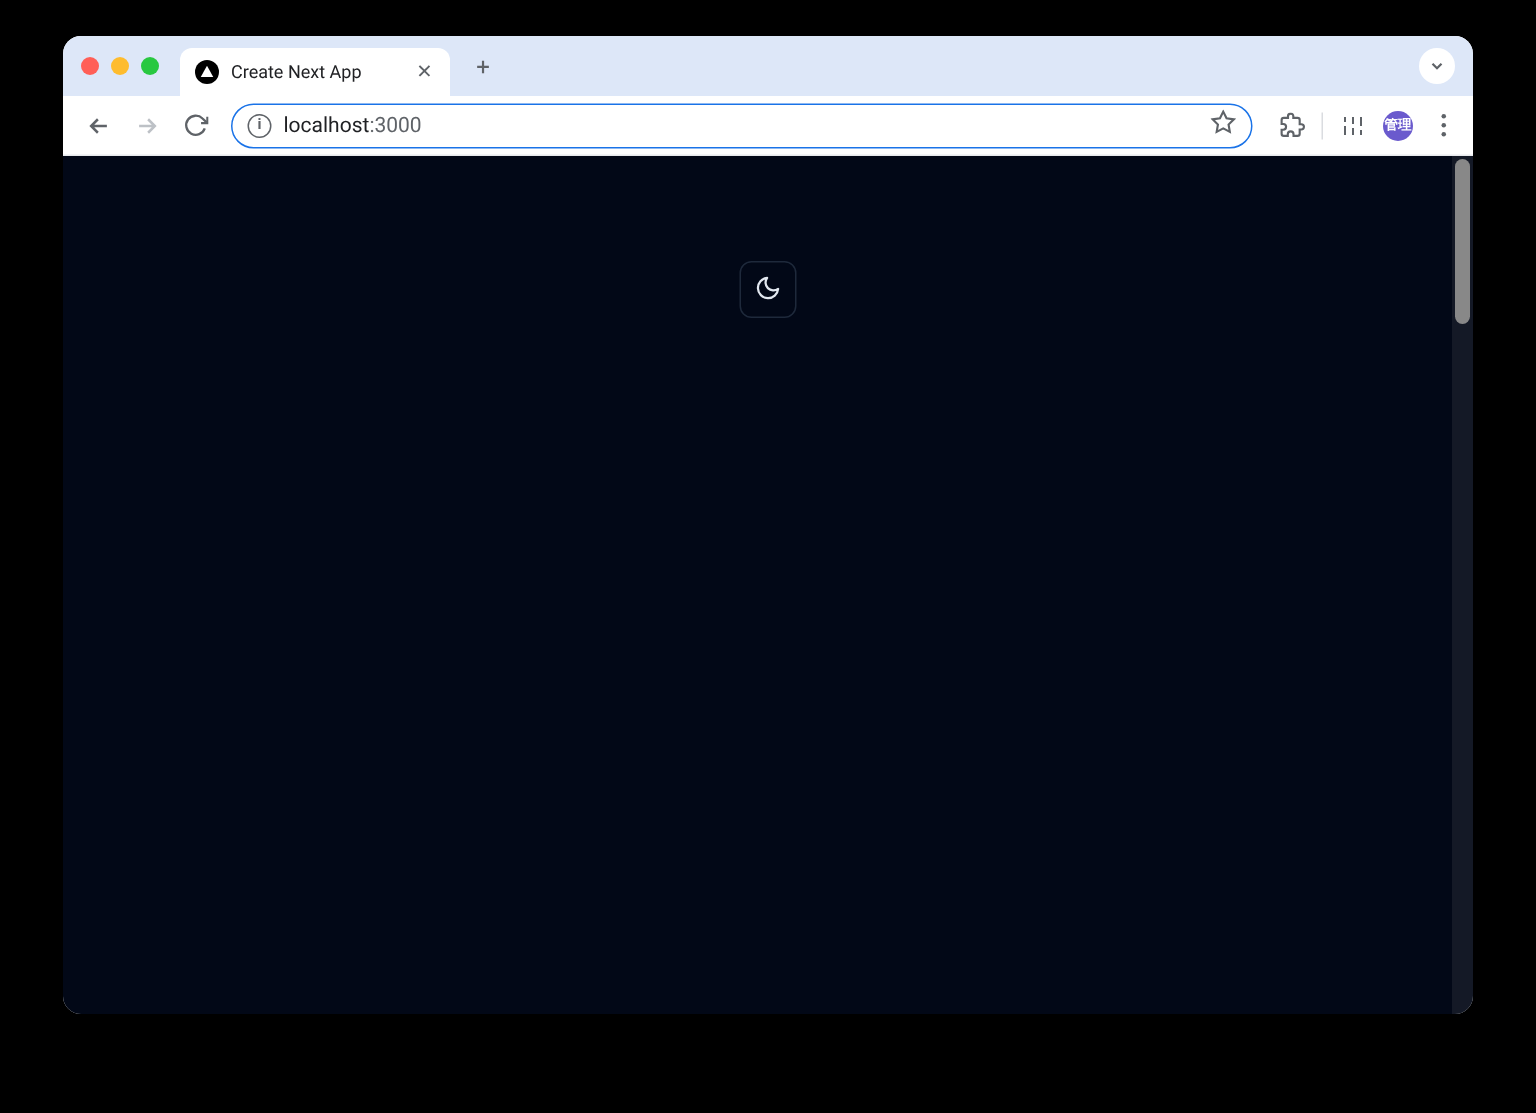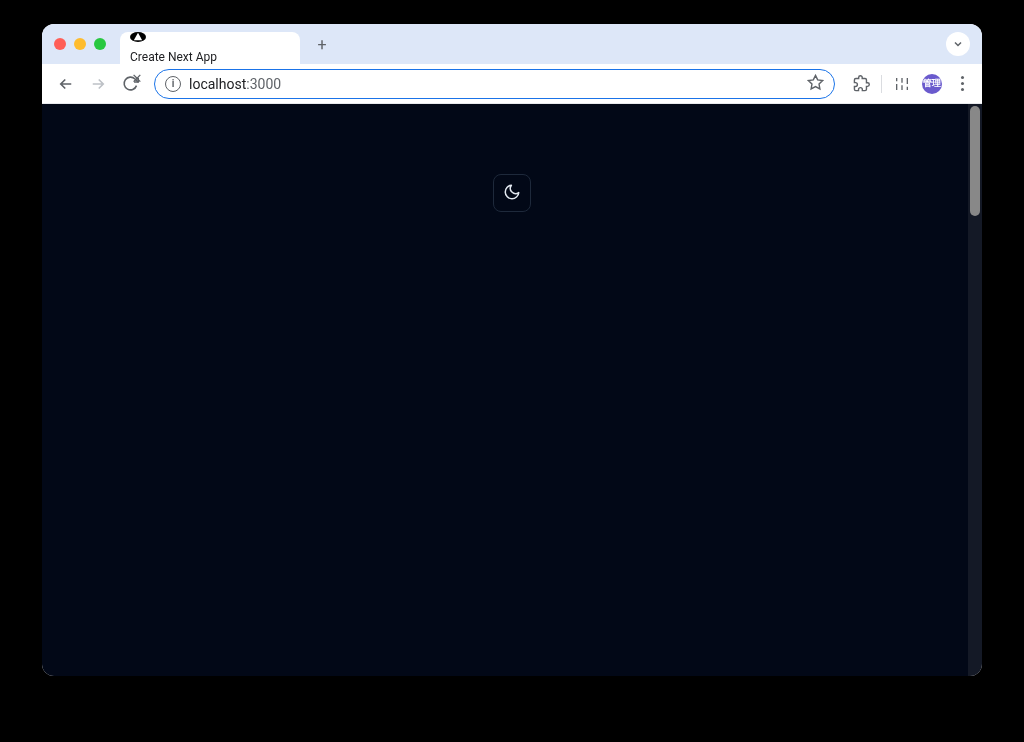--- a/index.html
+++ b/index.html
@@ -40,31 +40,30 @@
     .tl {
       width: 12px;
       height: 12px;
       border-radius: 50%;
     }
     .tl-red { background: #ff5f57; }
     .tl-yellow { background: #febc2e; }
     .tl-green { background: #28c840; }
     .tab {
       display: flex;
-      align-items: flex-start;
+      align-items: center;
       background: #fff;
       border-radius: 8px 8px 0 0;
       height: 32px;
       padding: 0 10px;
       margin-top: 8px;
       min-width: 180px;
       gap: 8px;
       font-size: 12px;
       color: #202124;
-      flex-direction: column;
     }
     .tab-favicon {
       width: 16px;
       height: 16px;
       border-radius: 50%;
       background: #000;
       display: flex;
       align-items: center;
       justify-content: center;
     }

